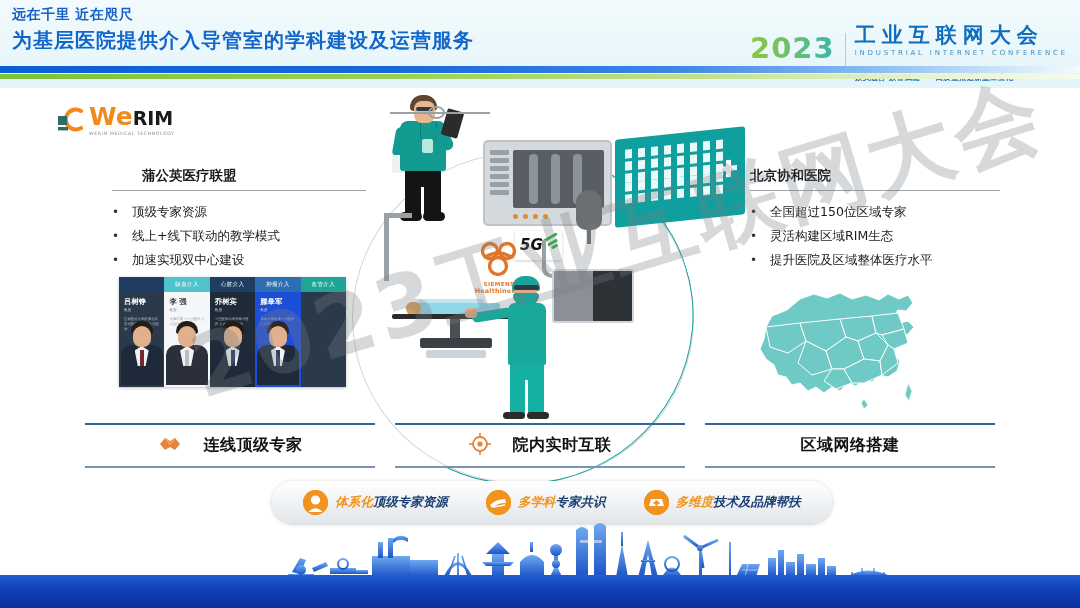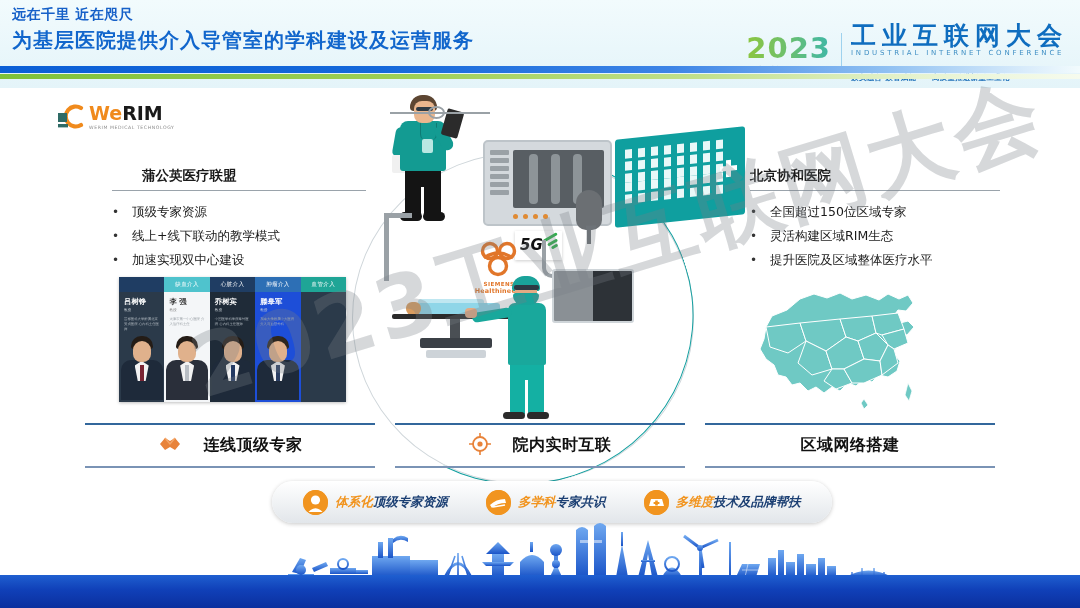--- a/index.html
+++ b/index.html
@@ -22,50 +22,50 @@
   
   .conf-logo{position:absolute;right:12px;top:24px;display:flex;align-items:center;}
   .conf-left{text-align:center;padding-right:10px;}
   .conf-2023{font-size:29px;font-weight:bold;line-height:30px;letter-spacing:1px;
        background:linear-gradient(90deg,#8cc63f 0%,#6fc06a 45%,#3db7a8 100%);
        -webkit-background-clip:text;background-clip:text;color:transparent;}
   .conf-date{font-size:5.2px;color:#7a8a8f;letter-spacing:.3px;margin-top:2px;
              transform:scale(.98);}
   .conf-div{width:1px;height:40px;background:#9ed2ee;margin:0 9px 0 0;}
   .conf-right{line-height:1;}
-  .conf-cn{font-size:25px;font-weight:bold;color:#0f6dbf;letter-spacing:6px;
-           line-height:23px;white-space:nowrap;text-align:center;}
+  .conf-cn{font-size:21px;font-weight:bold;color:#0f6dbf;letter-spacing:6px;
+           line-height:23px;white-space:nowrap;}
   .conf-en{font-size:7px;color:#3f8fc4;letter-spacing:2.8px;margin-top:3px;
            white-space:nowrap;}
   .conf-slogan{font-size:7.4px;color:#1d6fb8;font-weight:bold;letter-spacing:.4px;
                margin-top:17px;white-space:nowrap;}
 
   
   .werim{position:absolute;left:57px;top:104px;display:flex;align-items:center;}
   .werim-mark{position:relative;width:28px;height:26px;margin-right:4px;}
   .werim-txt{line-height:1;}
-  .werim-we{font-size:19px;font-weight:bold;color:#f08a1c;margin-top:40px;}
+  .werim-we{font-size:25px;font-weight:bold;color:#f08a1c;margin-top:40px;}
   .werim-rim{font-size:19px;font-weight:bold;color:#1a1a1a;}
   .werim-tag{font-size:4.6px;color:#8b8b8b;letter-spacing:.6px;margin-top:3px;}
 
   
   .infobox{position:absolute;}
   .infobox .ib-title{font-size:13.5px;font-weight:bold;color:#1a1a1a;
                      padding-bottom:5px;white-space:nowrap;}
   .infobox .ib-rule{height:1px;background:#9aa3ab;width:100%;}
   .infobox ul{list-style:none;margin:9px 0 0 0;padding:0;}
   .infobox li{font-size:12.5px;color:#1a1a1a;line-height:24px;
               display:flex;align-items:flex-start;white-space:nowrap;}
   .infobox li .bul{color:#333;margin-right:13px;font-size:12px;line-height:24px;}
   .box-left{left:112px;top:167px;width:254px;}
   .box-left .ib-title{padding-left:30px;}
   .box-right{left:750px;top:167px;width:250px;}
 
   
-  .experts{position:absolute;left:119px;top:277px;width:227px;height:125px;
+  .experts{position:absolute;left:119px;top:277px;width:227px;height:110px;
            display:flex;overflow:hidden;box-shadow:0 1px 3px rgba(0,0,0,.25);}
   .exp-col{flex:1;position:relative;overflow:hidden;}
   .exp-tab{height:15px;font-size:5.6px;color:#fff;display:flex;
            align-items:center;justify-content:center;letter-spacing:.3px;}
   .exp-body{position:absolute;left:0;right:0;top:15px;bottom:0;}
   .exp-name{font-size:7.4px;color:#fff;font-weight:bold;margin:5px 0 0 5px;}
   .exp-role{font-size:3.6px;color:#c9d0d6;margin:1px 0 0 5px;}
   .exp-desc{font-size:3.4px;color:#aeb6bd;margin:5px 5px 0 5px;line-height:5px;}
   .exp-photo{position:absolute;left:0;right:0;bottom:0;height:66px;}
   .hd-hair{position:absolute;left:50%;transform:translateX(-50%);top:0;

